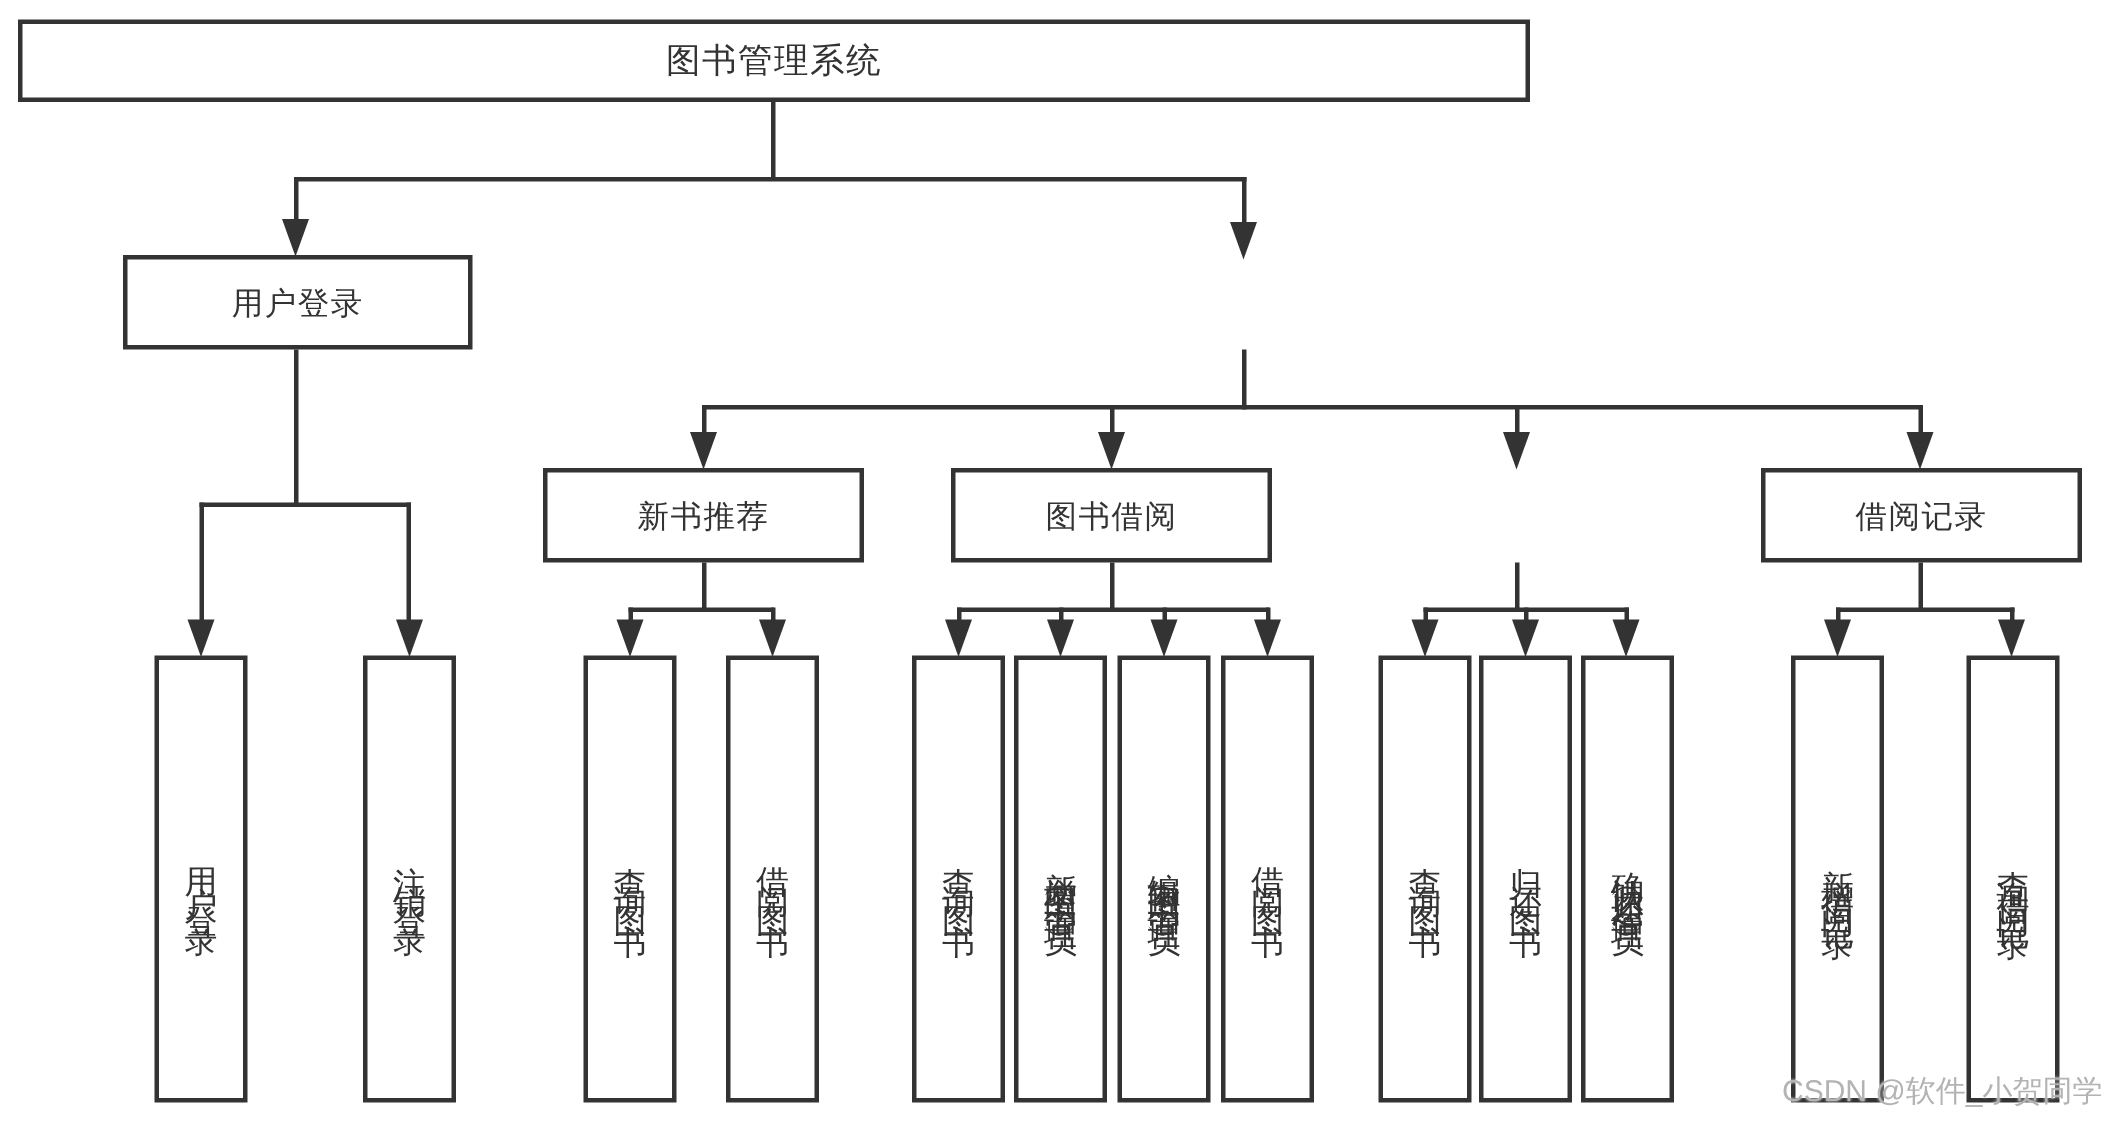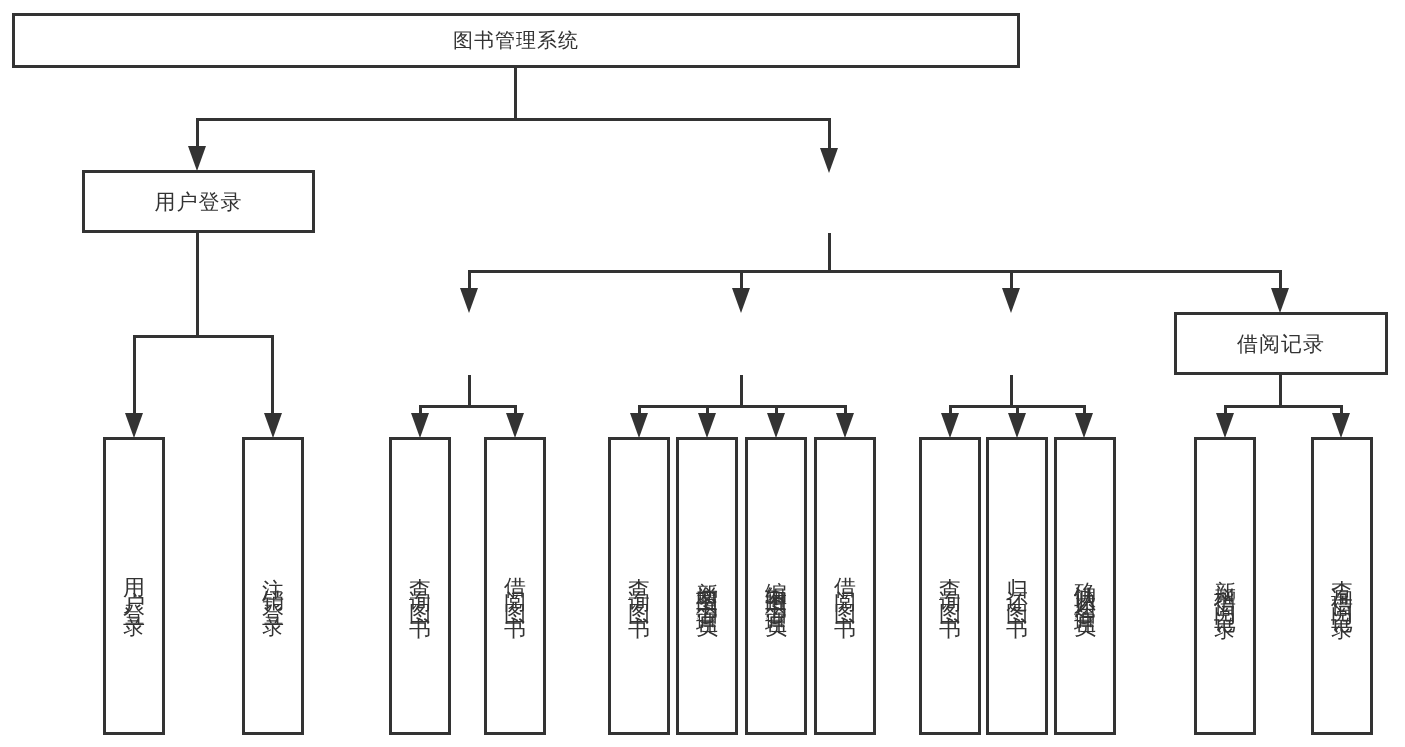--- a/index.html
+++ b/index.html
@@ -20,21 +20,21 @@
   }
   .node{
     position:absolute;
     background:var(--background);
     border:3px solid var(--line);
     display:flex;align-items:center;justify-content:center;
     font-size:21px;
     color:var(--text);
     letter-spacing:1px;
   }
-  .node.root{font-size:20px;}
+  .node.root{font-size:23px;}
   .leaf span{
     writing-mode:vertical-rl;
     text-orientation:mixed;
     font-size:22px;
     line-height:1;
   }
   .ls-wide{letter-spacing:13px;}
   .ls-mid{letter-spacing:8px;}
   .ls-tight{letter-spacing:5px;}
   .vline{position:absolute;width:3px;background:var(--line);}
@@ -61,20 +61,26 @@
 <div class="canvas">
 
   <div class="node root" style="left:12px;top:13px;width:1008px;height:55px;">
     <span>图书管理系统</span>
   </div>
 
   <div class="node" style="left:82px;top:170px;width:233px;height:63px;">
     <span>用户登录</span>
   </div>
 
+  <div class="node" style="left:362px;top:312px;width:214px;height:63px;">
+    <span>新书推荐</span>
+  </div>
+  <div class="node" style="left:634px;top:312px;width:214px;height:63px;">
+    <span>图书借阅</span>
+  </div>
   <div class="node" style="left:1174px;top:312px;width:214px;height:63px;">
     <span>借阅记录</span>
   </div>
 
   <div class="node leaf" style="left:103px;top:437px;width:62px;height:298px;">
     <span class="ls-wide">用户登录</span>
   </div>
   <div class="node leaf" style="left:242px;top:437px;width:62px;height:298px;">
     <span class="ls-wide">注销登录</span>
   </div>
@@ -168,14 +174,15 @@
   <div class="vline" style="left:1083px;top:405px;height:11px;"></div>
   <div class="arrow" style="left:1075px;top:413px;"></div>
 
   <div class="vline" style="left:1279px;top:375px;height:33px;"></div>
   <div class="hline" style="left:1224px;top:405px;width:119px;"></div>
   <div class="vline" style="left:1224px;top:405px;height:11px;"></div>
   <div class="arrow" style="left:1216px;top:413px;"></div>
   <div class="vline" style="left:1340px;top:405px;height:11px;"></div>
   <div class="arrow" style="left:1332px;top:413px;"></div>
 
+  <div class="watermark">CSDN @软件_小贺同学</div>
 
 </div>
 
 </body></html>

